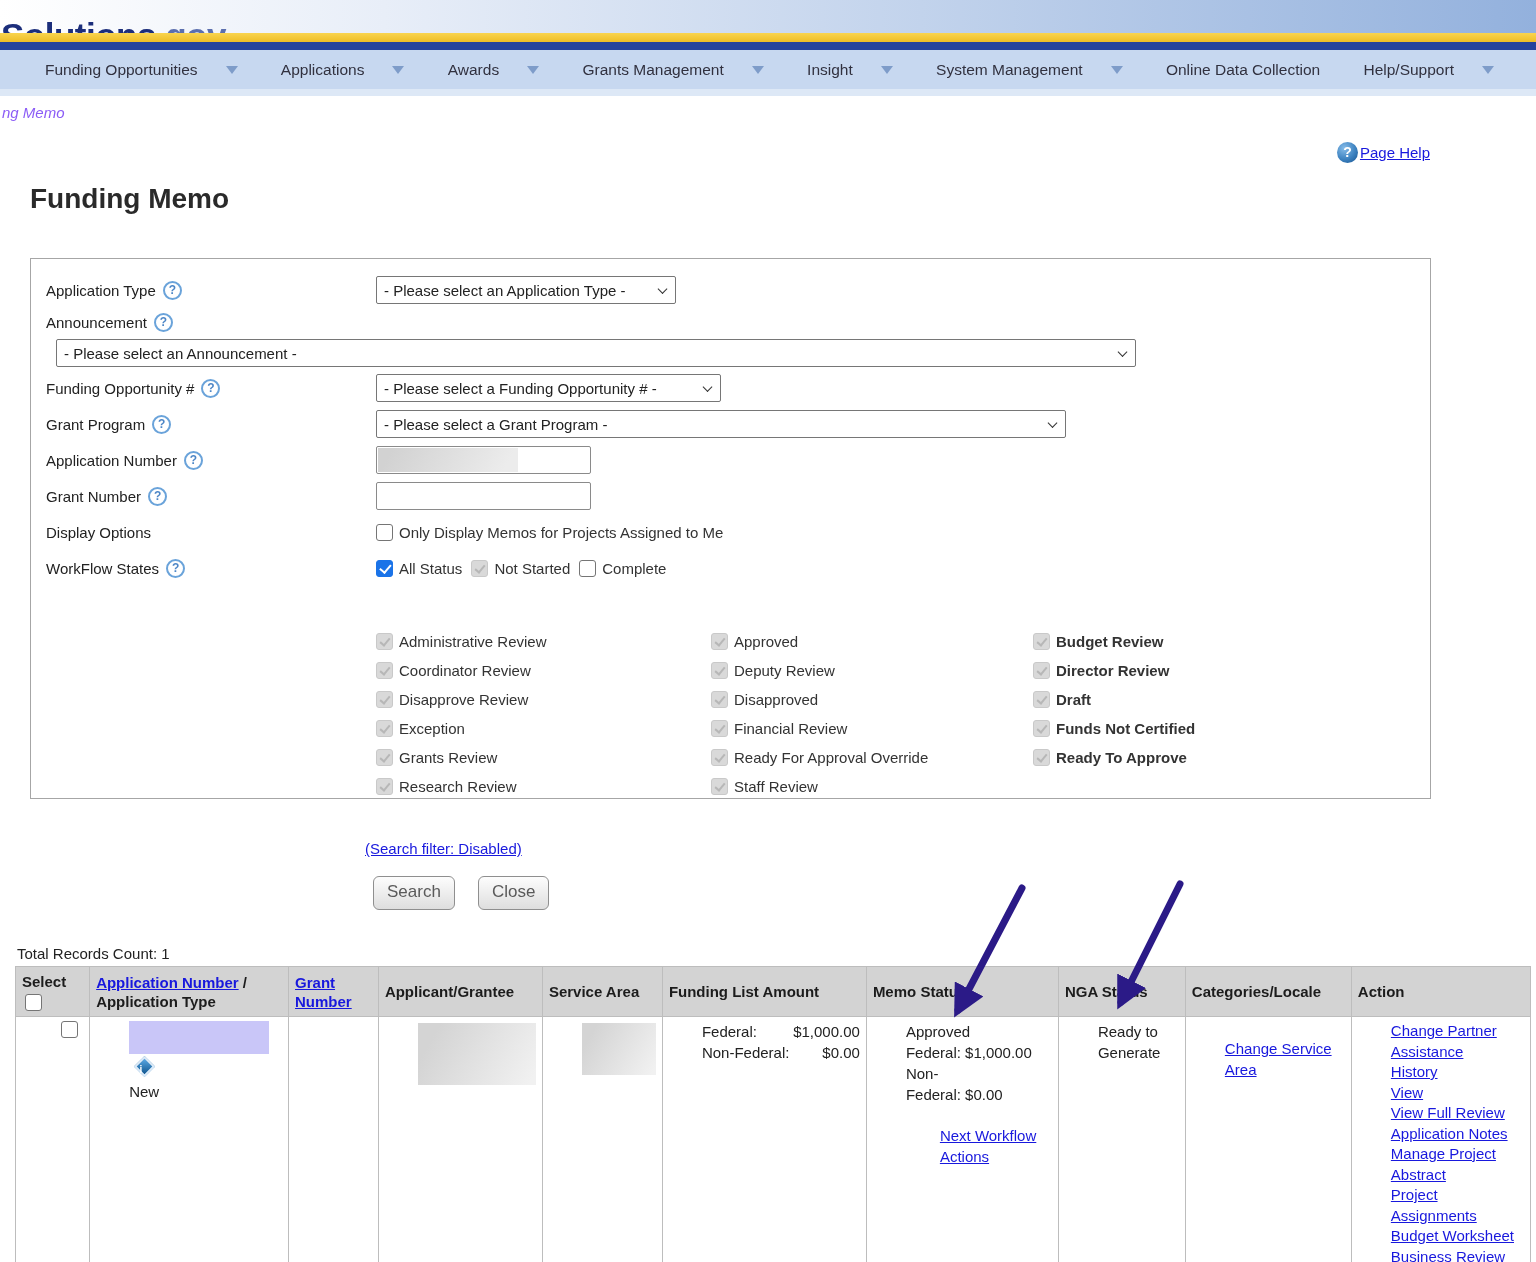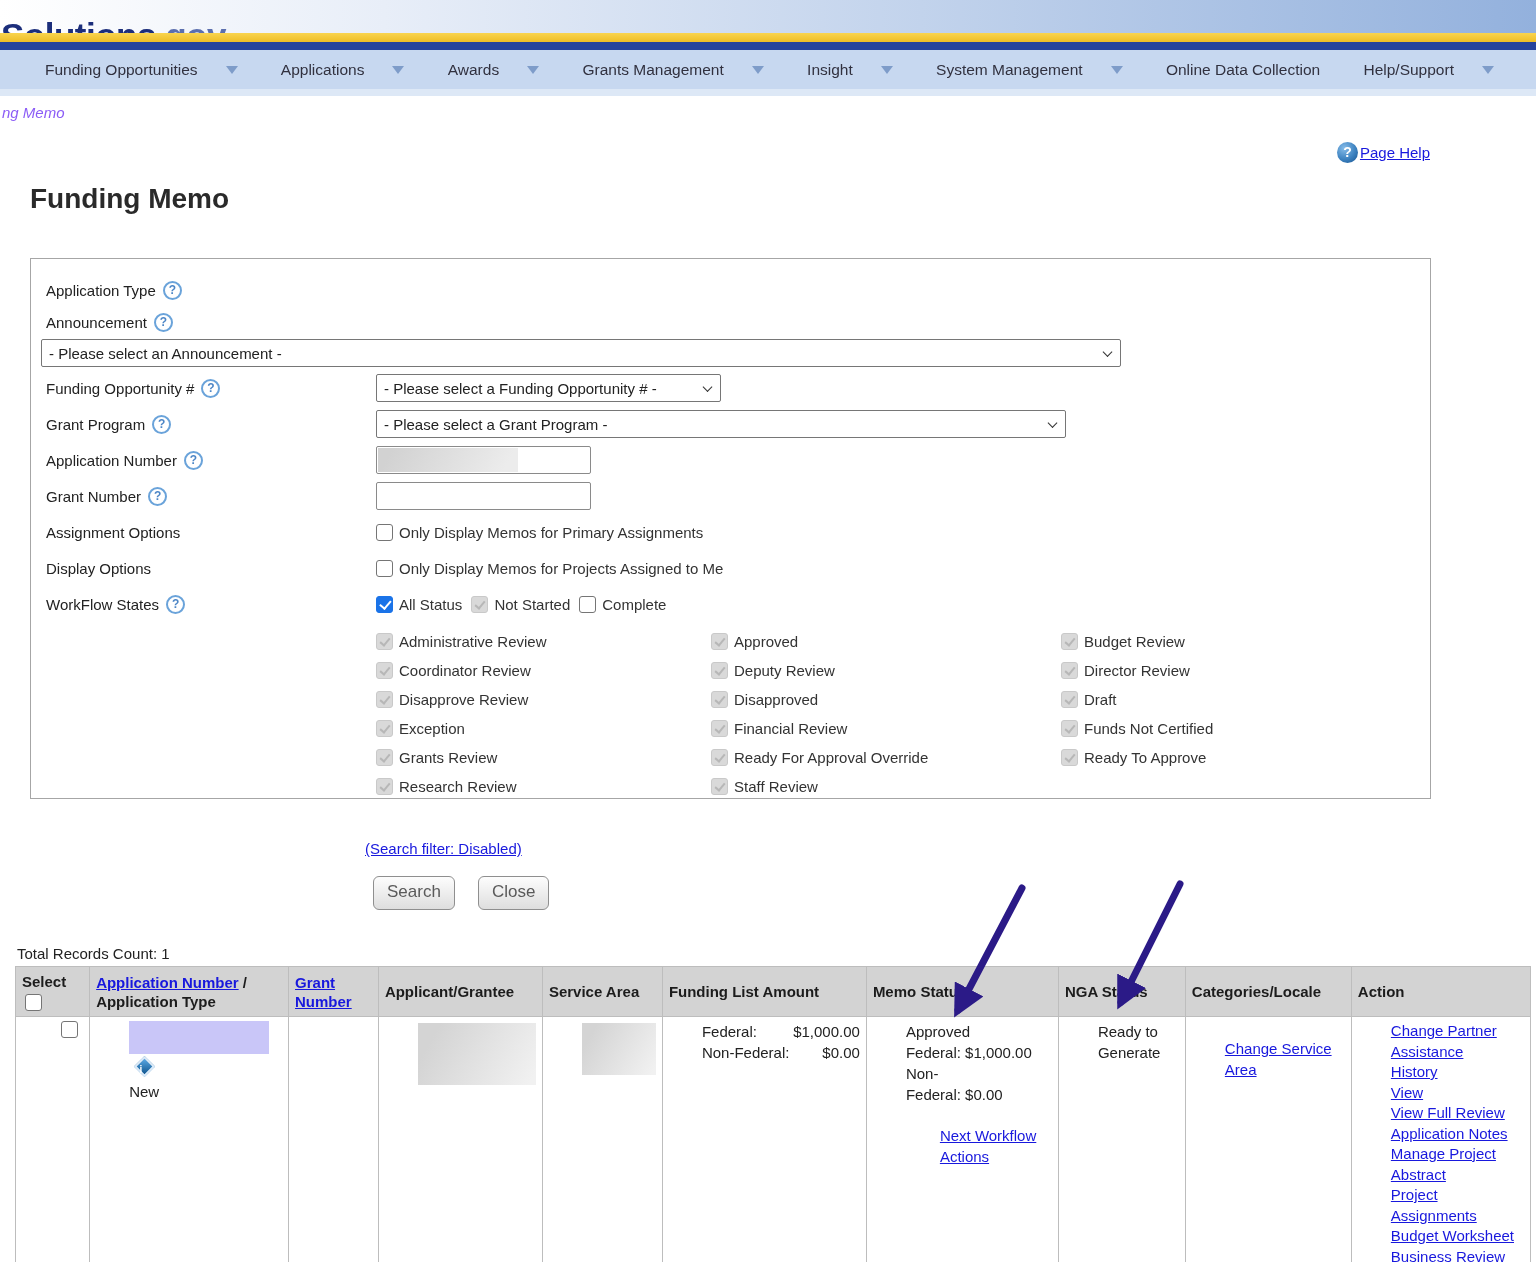--- a/index.html
+++ b/index.html
@@ -153,29 +153,33 @@
 
   <div class="page-title">Funding Memo</div>
 
   <div class="form-box">
 
     <div class="frow">
       <div class="flabel">
         <span>Application Type</span>
         <span class="q-icon">?</span>
       </div>
+      <span class="sel" style="width:300px;">
+        <select><option>- Please select an Application Type -</option></select>
+        <span class="chev"></span>
+      </span>
     </div>
 
     <div class="frow frow-slim">
       <div class="flabel">
         <span>Announcement</span>
         <span class="q-icon">?</span>
       </div>
     </div>
-    <div class="frow" style="min-height:34px;">
+    <div class="frow" style="min-height:34px;margin-left:15px;">
       <span class="sel" style="width:1080px; margin-left:-5px;">
         <select><option>- Please select an Announcement -</option></select>
         <span class="chev"></span>
       </span>
     </div>
 
     <div class="frow">
       <div class="flabel">
         <span>Funding Opportunity #</span>
         <span class="q-icon">?</span>
@@ -208,29 +212,20 @@
     </div>
 
     <div class="frow">
       <div class="flabel">
         <span>Grant Number</span>
         <span class="q-icon">?</span>
       </div>
       <span class="txt"></span>
     </div>
 
-    <div class="frow">
-      <div class="flabel">
-        <span>Assignment Options</span>
-      </div>
-      <span class="cb-item">
-        <span class="cb"></span>
-        <span>Only Display Memos for Primary Assignments</span>
-      </span>
-    </div>
 
     <div class="frow">
       <div class="flabel">
         <span>Display Options</span>
       </div>
       <span class="cb-item">
         <span class="cb"></span>
         <span>Only Display Memos for Projects Assigned to Me</span>
       </span>
     </div>
@@ -302,21 +297,21 @@
           </span>
         <span class="cb-item">
             <span class="cb dis"></span>
             <span>Ready For Approval Override</span>
           </span>
         <span class="cb-item">
             <span class="cb dis"></span>
             <span>Staff Review</span>
           </span>
       </div>
-      <div class="wf-col" style="left:1030px;">
+      <div class="wf-col" style="left:1002px;font-weight:bold;">
         <span class="cb-item">
             <span class="cb dis"></span>
             <span>Budget Review</span>
           </span>
         <span class="cb-item">
             <span class="cb dis"></span>
             <span>Director Review</span>
           </span>
         <span class="cb-item">
             <span class="cb dis"></span>

